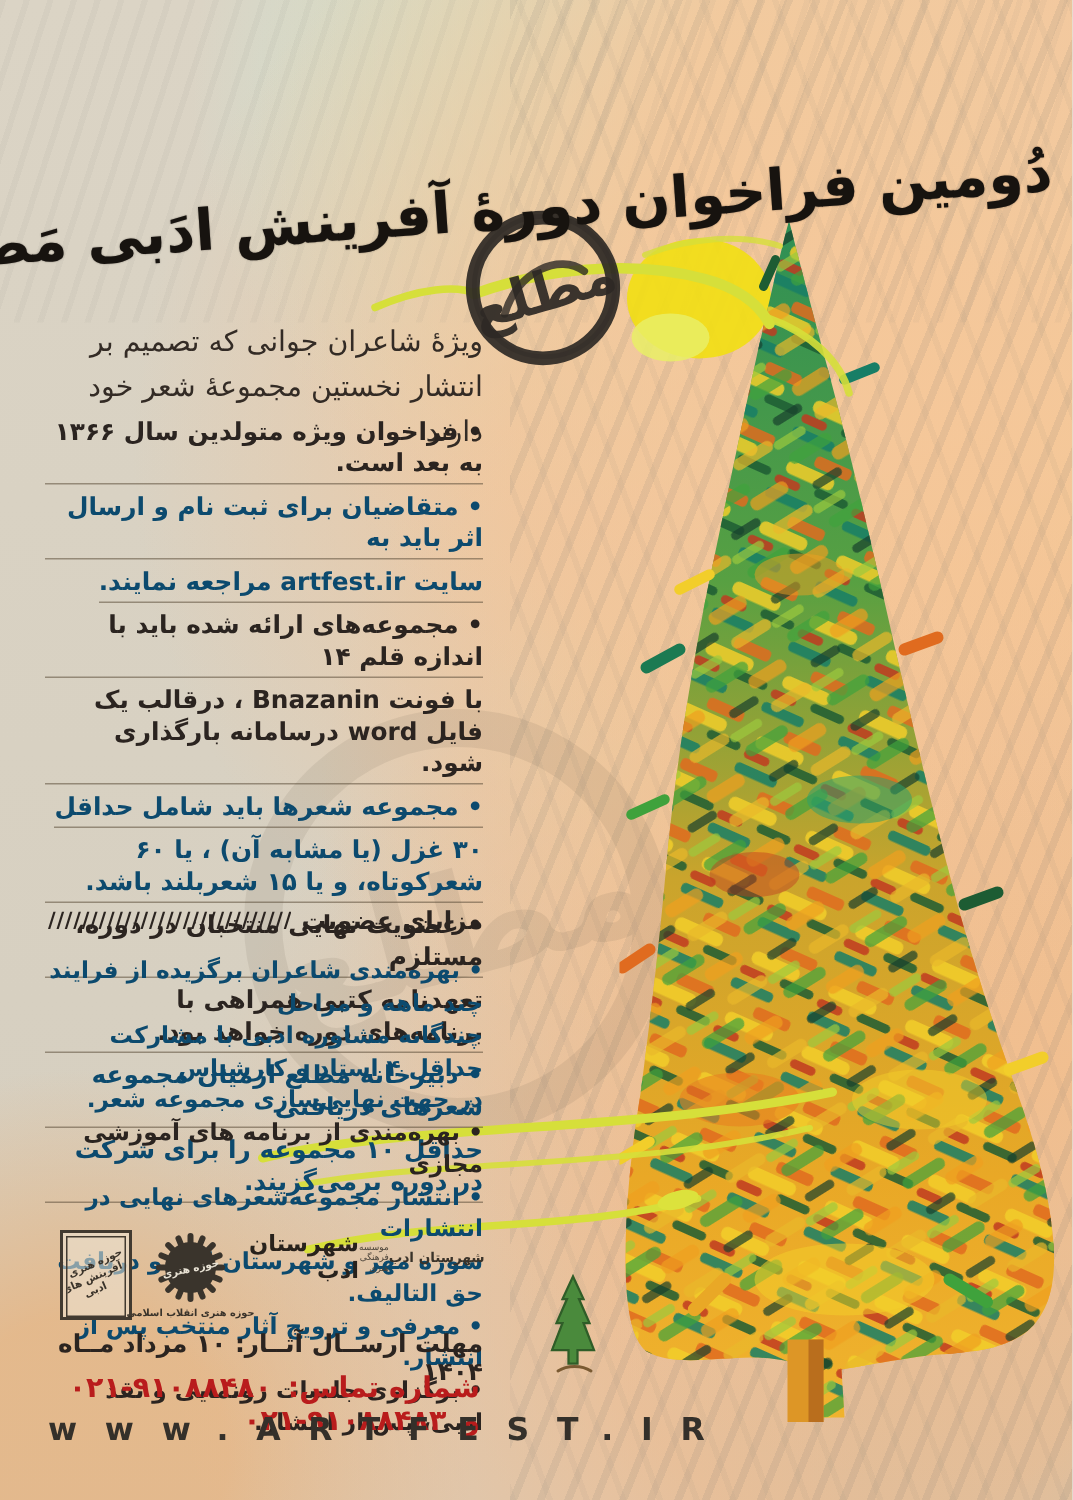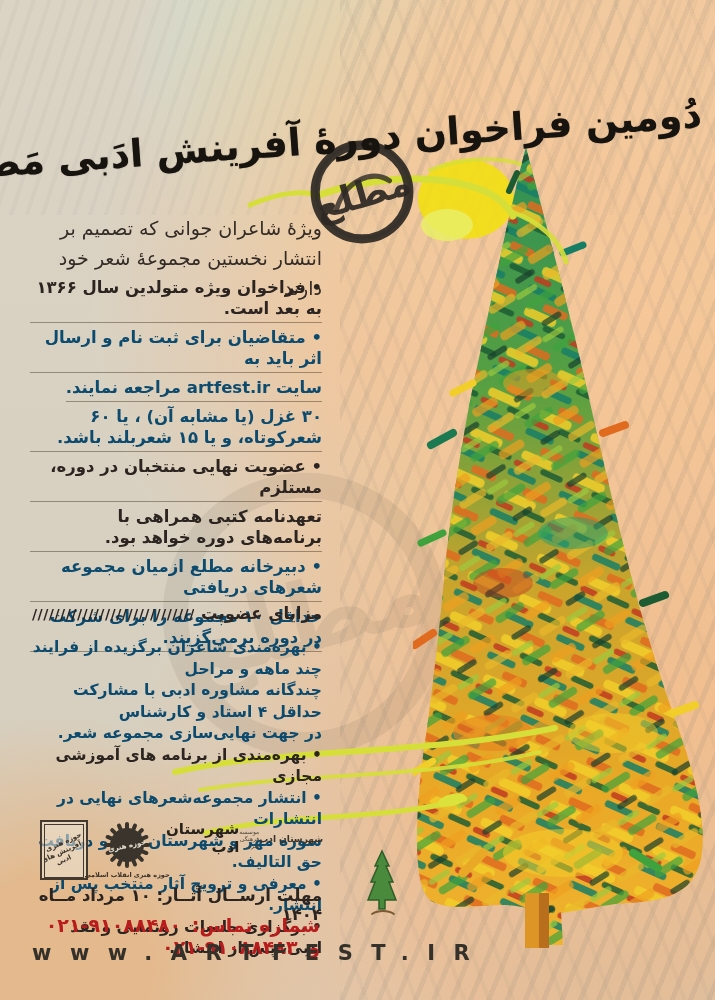--- a/index.html
+++ b/index.html
@@ -192,20 +192,25 @@
 
   <div class="col rules" style="top:277px">
     <div class="rule">
       <div class="rl"><span class="first t-dark">فراخوان ویژه متولدین سال ۱۳۶۶ به بعد است.</span></div>
     </div>
     <div class="rule">
       <div class="rl"><span class="first t-gold">متقاضیان برای ثبت نام و ارسال اثر باید به</span></div>
       <div class="rl"><span class="t-gold">سایت artfest.ir مراجعه نمایند.</span></div>
     </div>
     <div class="rule">
+      <div class="rl"><span class="first t-dark">مجموعه‌های ارائه شده باید با اندازه قلم ۱۴</span></div>
+      <div class="rl"><span class="t-dark">با فونت Bnazanin ، درقالب یک فایل word درسامانه بارگذاری شود.</span></div>
+    </div>
+    <div class="rule">
+      <div class="rl"><span class="first t-gold">مجموعه شعرها باید شامل حداقل</span></div>
       <div class="rl"><span class="t-gold">۳۰ غزل (یا مشابه آن) ، یا ۶۰ شعرکوتاه، و یا ۱۵ شعربلند باشد.</span></div>
     </div>
     <div class="rule">
       <div class="rl"><span class="first t-dark">عضویت نهایی منتخبان در دوره، مستلزم</span></div>
       <div class="rl"><span class="t-dark">تعهدنامه کتبی همراهی با برنامه‌های دوره خواهد بود.</span></div>
     </div>
     <div class="rule">
       <div class="rl"><span class="first t-gold">دبیرخانه مطلع ازمیان مجموعه شعرهای دریافتی</span></div>
       <div class="rl"><span class="t-gold">حداقل ۱۰ مجموعه را برای شرکت در دوره برمی‌گزیند.</span></div>
     </div>

